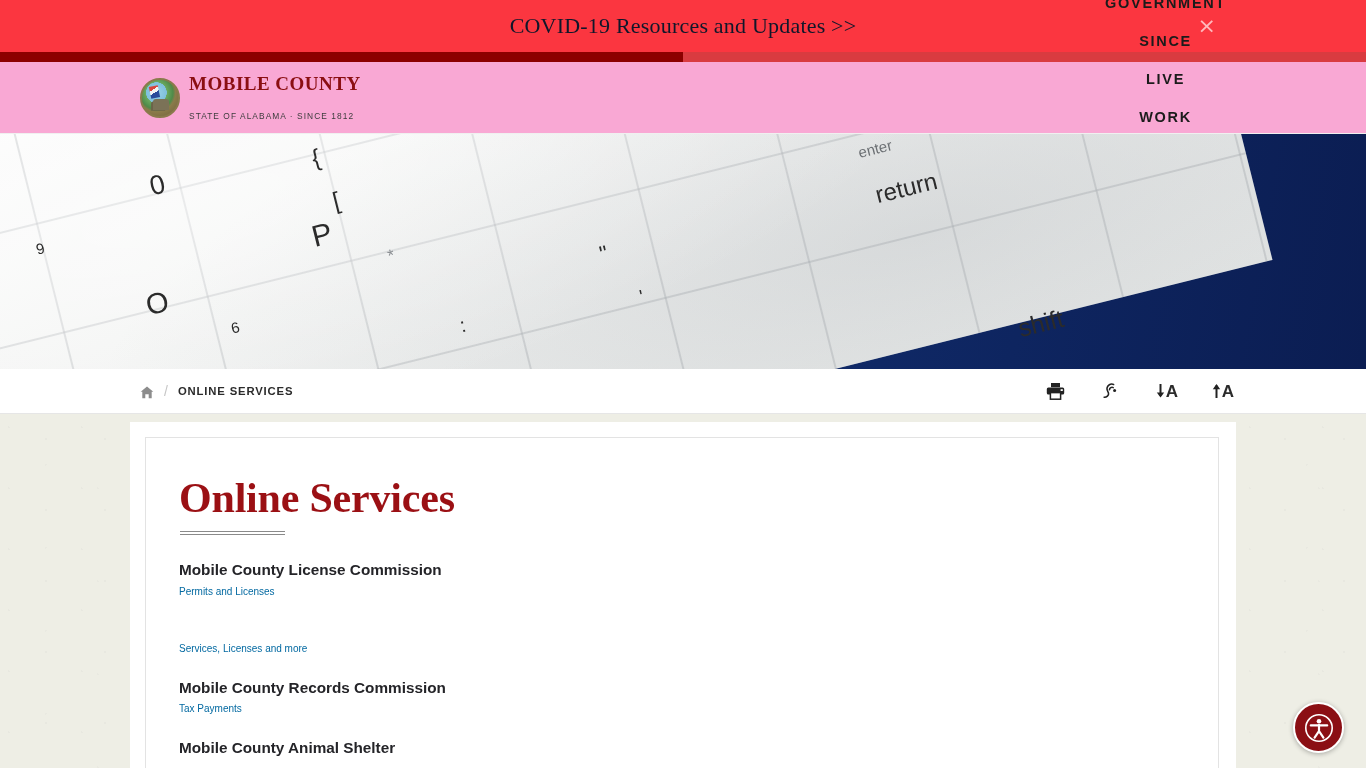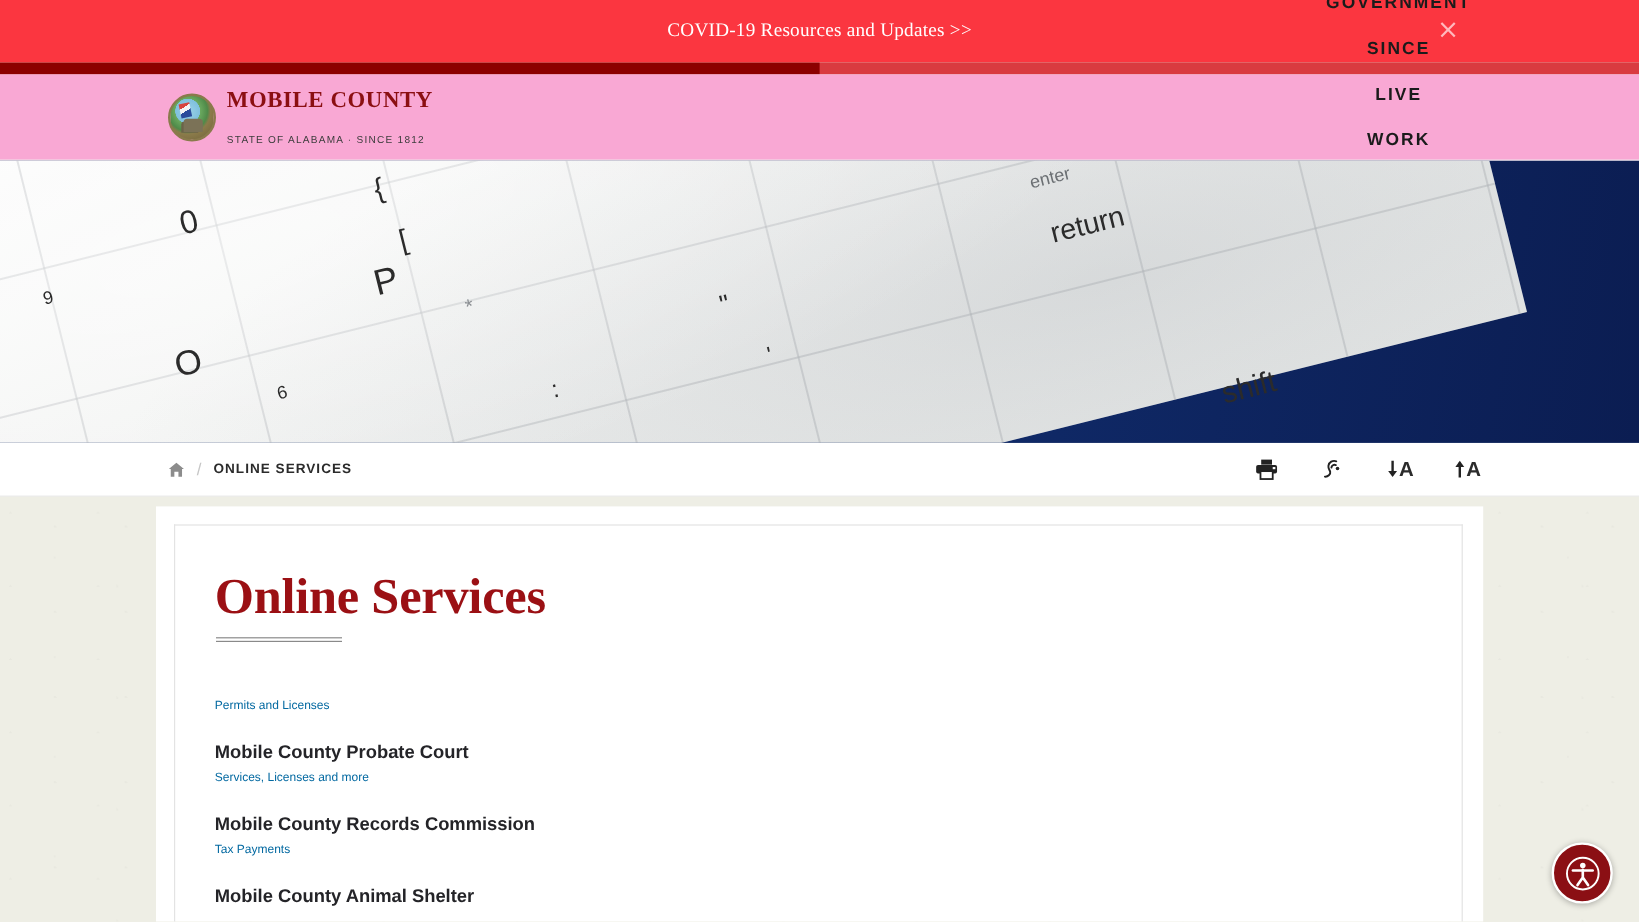--- a/index.html
+++ b/index.html
@@ -20,22 +20,22 @@
   .alert-banner {
     position: relative;
     height: 52px;
     background: #fb3640;
     display: flex;
     align-items: center;
     justify-content: center;
   }
   .alert-text {
     font-family: "Liberation Serif", serif;
-    font-size: 16px;
-    color: #ffffff;
+    font-size: 22px;
+    color: #0f172a;
     letter-spacing: 0.2px;
     cursor: pointer;
     text-align: center;
   }
   .alert-close {
     position: absolute;
     right: 144px;
     top: 50%;
     transform: translateY(-50%);
     font-size: 22px;
@@ -411,25 +411,25 @@
 </div>
 
 <main class="page-body">
   <section class="content-card">
     <div class="content-inner">
       <h1 class="page-title" style="color: rgb(155, 16, 20);">Online Services</h1>
       <div class="title-rule"></div>
 
       <div class="service-list">
         <div class="service-item">
-          <br>
+          <a class="service-name">Mobile County License Commission</a><br>
           <a class="service-desc">Permits and Licenses</a>
         </div>
         <div class="service-item">
-          <a class="service-name">Mobile County Probate Court</a><br>
+          <br>
           <a class="service-desc">Services, Licenses and more</a>
         </div>
         <div class="service-item">
           <a class="service-name">Mobile County Records Commission</a><br>
           <a class="service-desc">Tax Payments</a>
         </div>
         <div class="service-item">
           <a class="service-name">Mobile County Animal Shelter</a>
         </div>
       </div>

